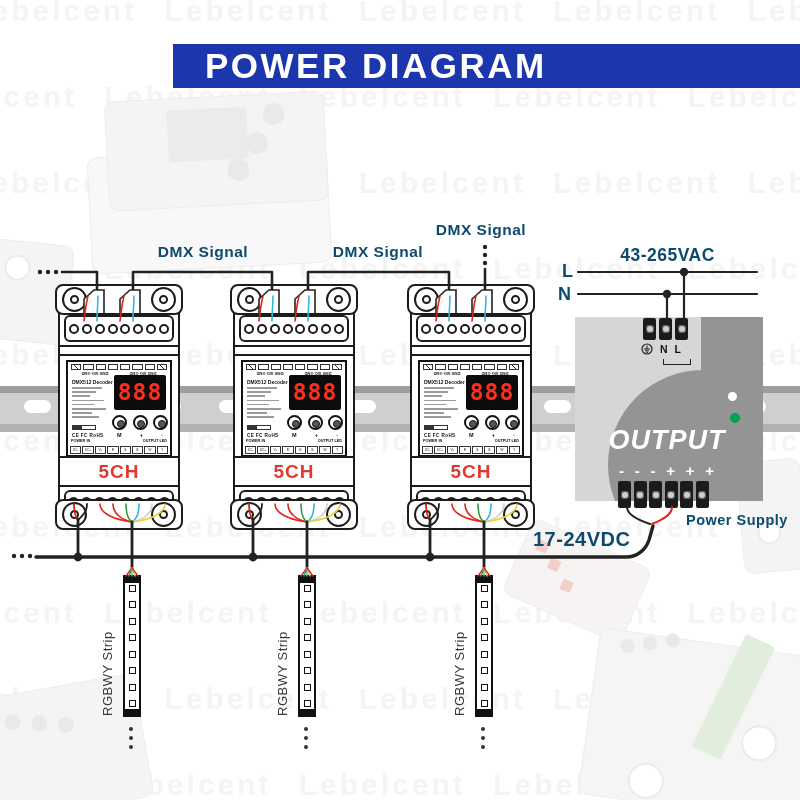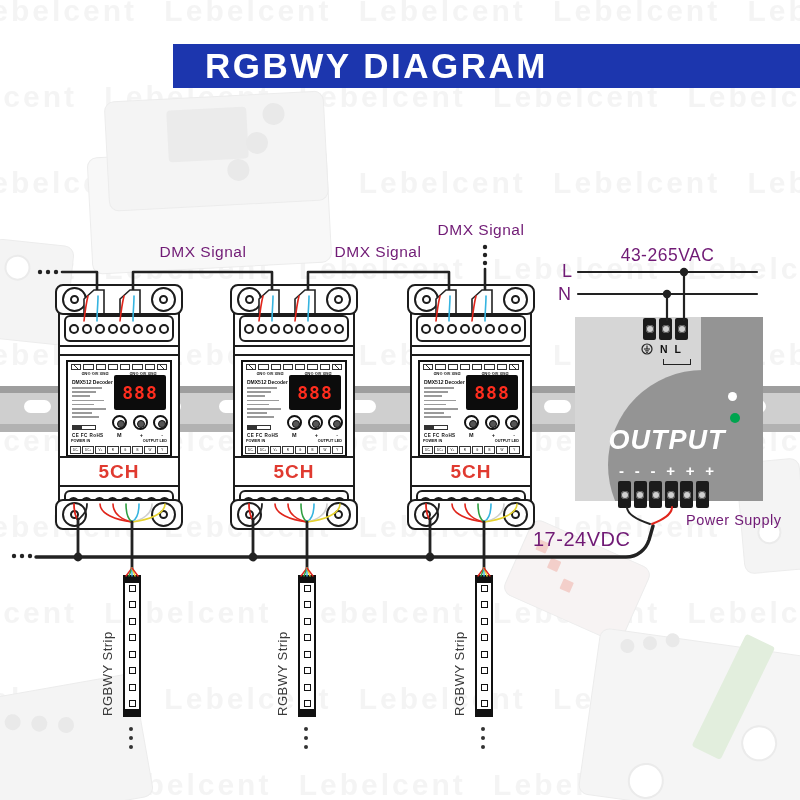--- a/index.html
+++ b/index.html
@@ -24,21 +24,21 @@
   #rail { position:absolute; left:0; top:386px; width:800px; height:46px; z-index:5;
     background:linear-gradient(#9e9e9e 0 7px, #cfcfcf 7px 38px, #b2b2b2 38px 100%); }
   #rail .slots { position:absolute; left:24px; top:14px; display:flex; gap:38px; }
   #rail .slots span { width:27px; height:13px; background:#fff; border-radius:7px; display:block; }
   
   #banner { position:absolute; left:173px; top:44px; width:627px; height:44px; z-index:40;
     display:flex; align-items:center; }
   #banner span { padding-left:32px; color:#fff; font-weight:800; font-size:35px;
     letter-spacing:2.5px; white-space:nowrap; }
   
-  .lab { position:absolute; z-index:35; color:#701a75; letter-spacing:.5px; white-space:nowrap; }
+  .lab { position:absolute; z-index:35; color:#0c4a6e; letter-spacing:.5px; white-space:nowrap;font-weight:bold; }
   .lab.center { text-align:center; }
   
   .decoder { position:absolute; top:284px; width:122px; height:246px; z-index:20;
     background:#fff; border:2.5px solid #1c1c1c; border-radius:10px; }
   .plate { position:absolute; left:-5px; right:-5px; height:31px; border:2.5px solid #1c1c1c;
     border-radius:8px; background:#fff; display:flex; justify-content:space-between;
     align-items:center; padding:0 5px; }
   .plate.top { top:-2px; } .plate.bot { bottom:-2px; }
   .ear { width:25px; height:25px; border:2.5px solid #1c1c1c; border-radius:50%;
     display:flex; align-items:center; justify-content:center; }
@@ -59,21 +59,21 @@
     transform:rotate(180deg); }
   .spec { position:absolute; left:4px; top:17px; width:40px; }
   .spec .mdl { font-size:5px; font-weight:700; color:#111; margin-bottom:2px; white-space:nowrap; }
   .spec .ln { height:1.6px; background:#9a9a9a; margin-bottom:2.6px; }
   .dip { position:absolute; left:4px; top:63px; width:24px; height:5px; border:1px solid #333; }
   .dip i { display:block; width:9px; height:3px; background:#333; }
   .cert { position:absolute; left:4px; top:71px; font-size:4.6px; font-weight:700; color:#111;
     letter-spacing:.4px; white-space:nowrap; }
   .disp { position:absolute; left:46px; top:13px; width:52px; height:35px; background:#0c0c0c;
     border-radius:2px; color:#ff2d1e; font-family:"DejaVu Sans Mono", monospace;
-    font-weight:700; font-size:18px; line-height:35px; text-align:center; letter-spacing:1px; }
+    font-weight:700; font-size:23px; line-height:35px; text-align:center; letter-spacing:1px; }
   .btns { position:absolute; left:44px; top:53px; width:56px; display:flex; justify-content:space-between; }
   .btns span { width:15px; height:15px; border:2px solid #111; border-radius:50%; position:relative; }
   .btns span::after { content:""; position:absolute; left:2.5px; top:2.5px; width:6px; height:6px;
     border:1.6px solid #111; border-radius:50%; background:#555; }
   .btn-labels { position:absolute; left:44px; top:70px; width:56px; display:flex;
     justify-content:space-between; font-size:5.5px; font-weight:700; color:#111; padding:0 5px; }
   .io-row { position:absolute; left:3px; right:3px; top:77px; display:flex;
     justify-content:space-between; font-size:3.8px; font-weight:700; color:#111; }
   .term-row { position:absolute; left:2px; right:2px; top:84px; height:8px; display:flex; gap:1px; }
   .term-row span { flex:1; border:1px solid #333; font-size:3px; text-align:center;
@@ -200,21 +200,21 @@
         <span></span>
         <span></span>
         <span></span>
         <span></span>
         <span></span>
         <span></span>
       </div>
   </div>
 
   <div id="banner" style="background: rgb(28, 54, 174);">
-    <span>RGBWY DIAGRAM</span>
+    <span>POWER DIAGRAM</span>
   </div>
 
   <div class="decoder d1">
     <div class="plate top">
       <span class="ear">
           <i></i>
         </span>
       <span class="ear">
           <i></i>
         </span>

